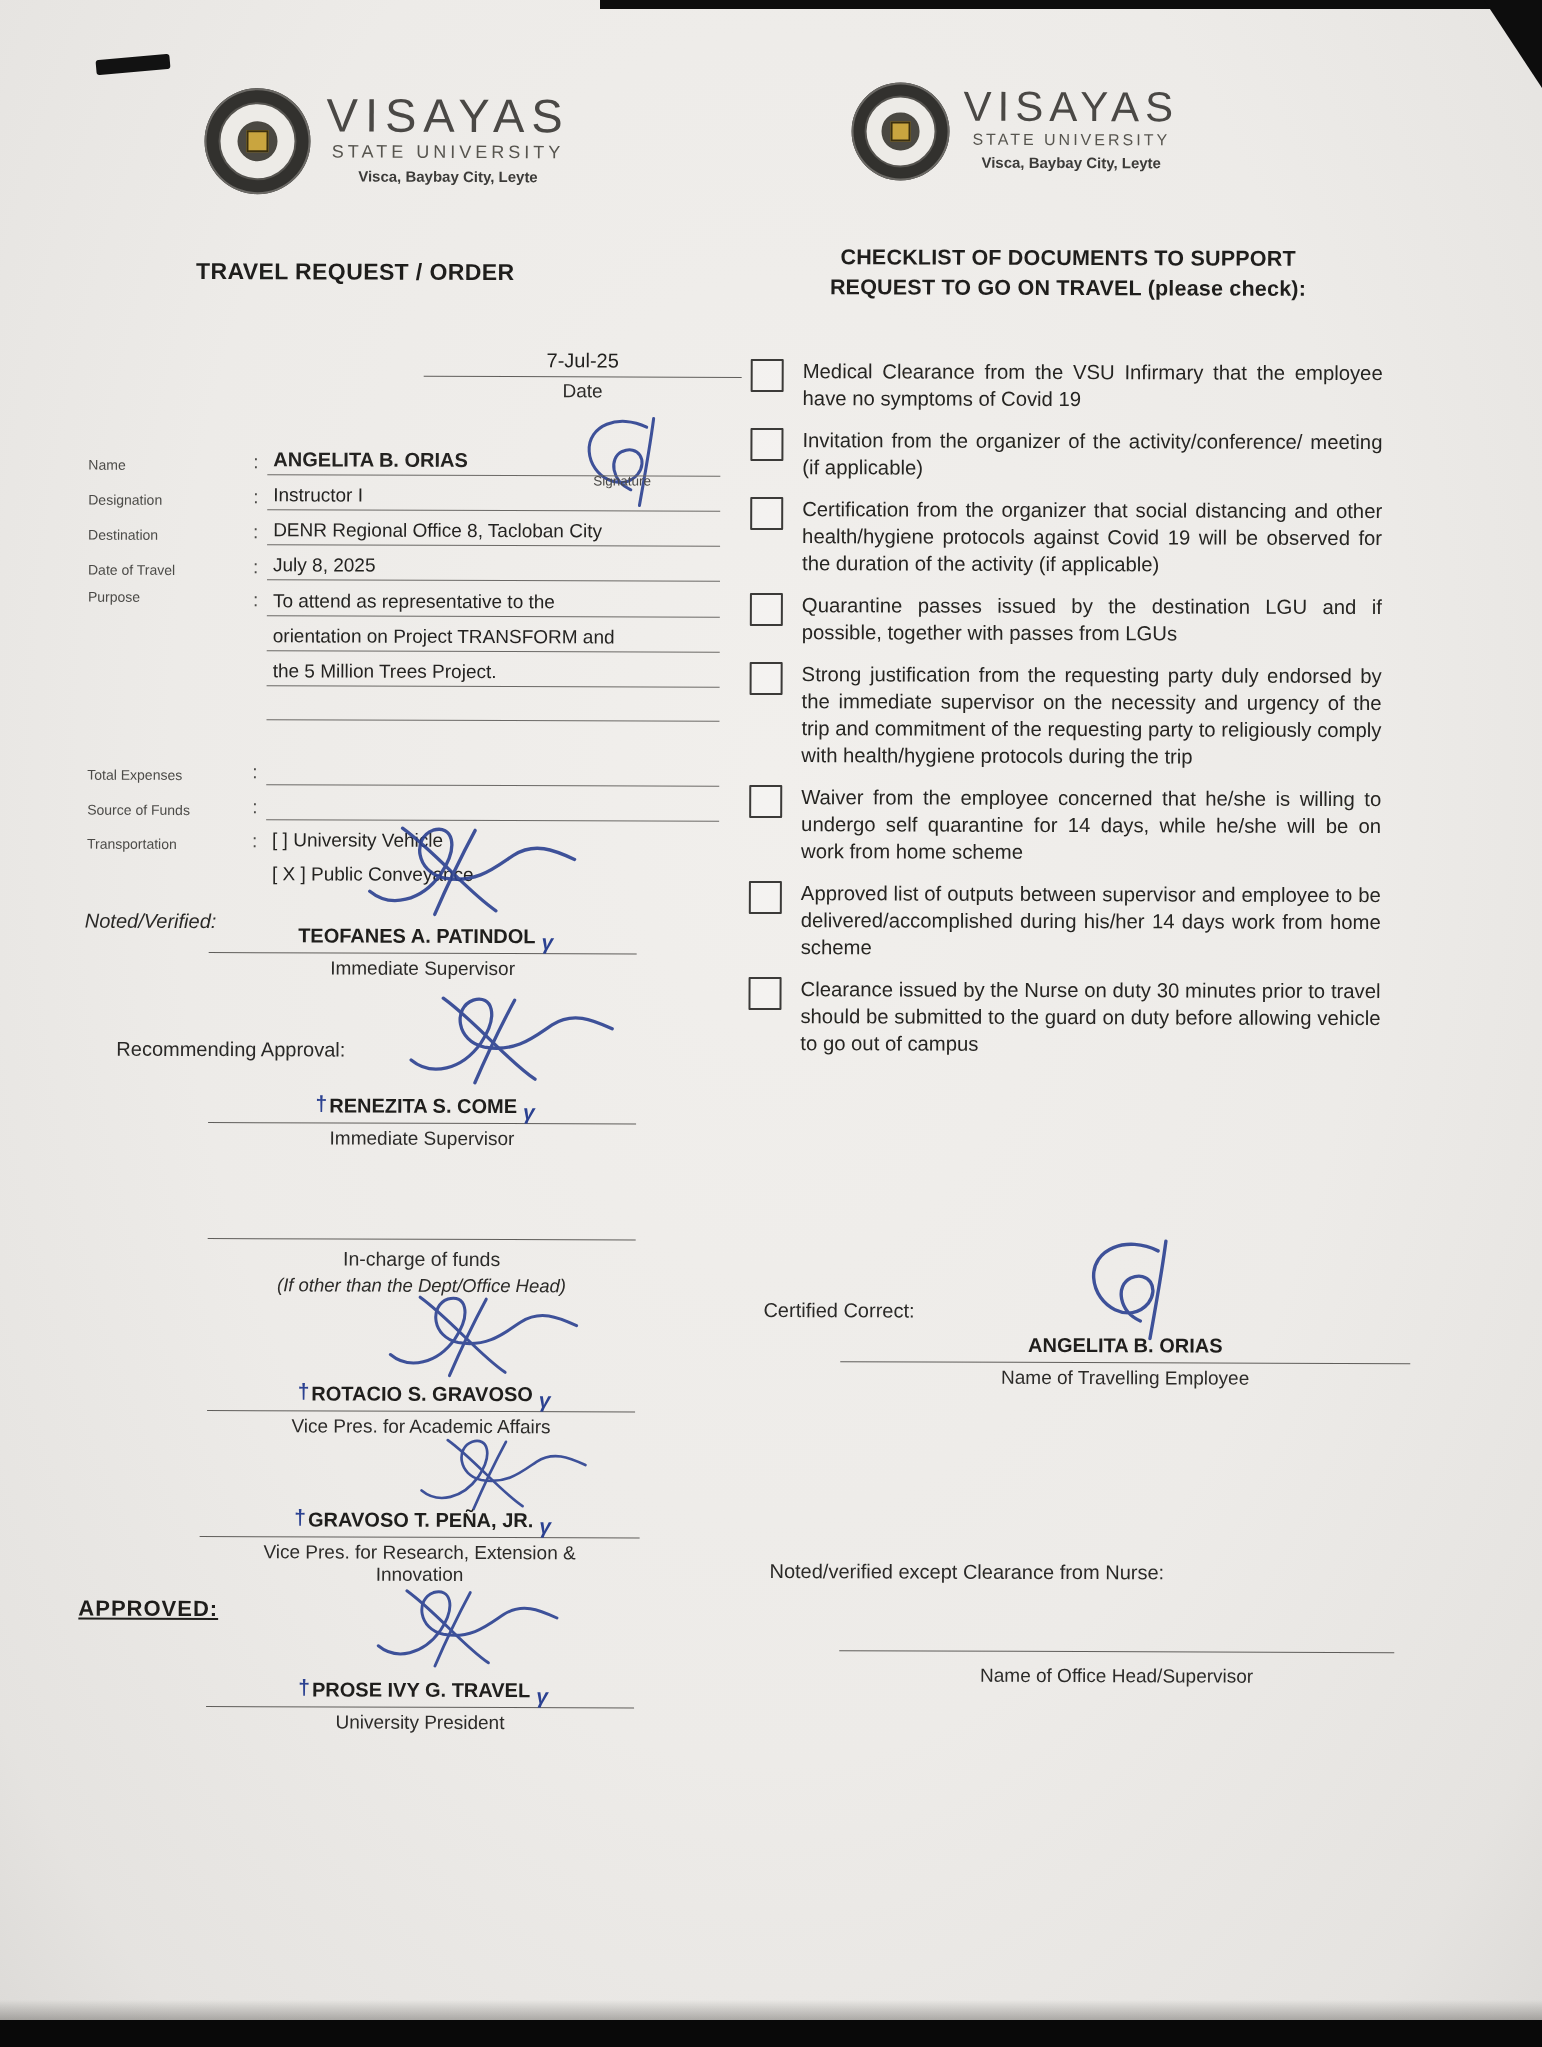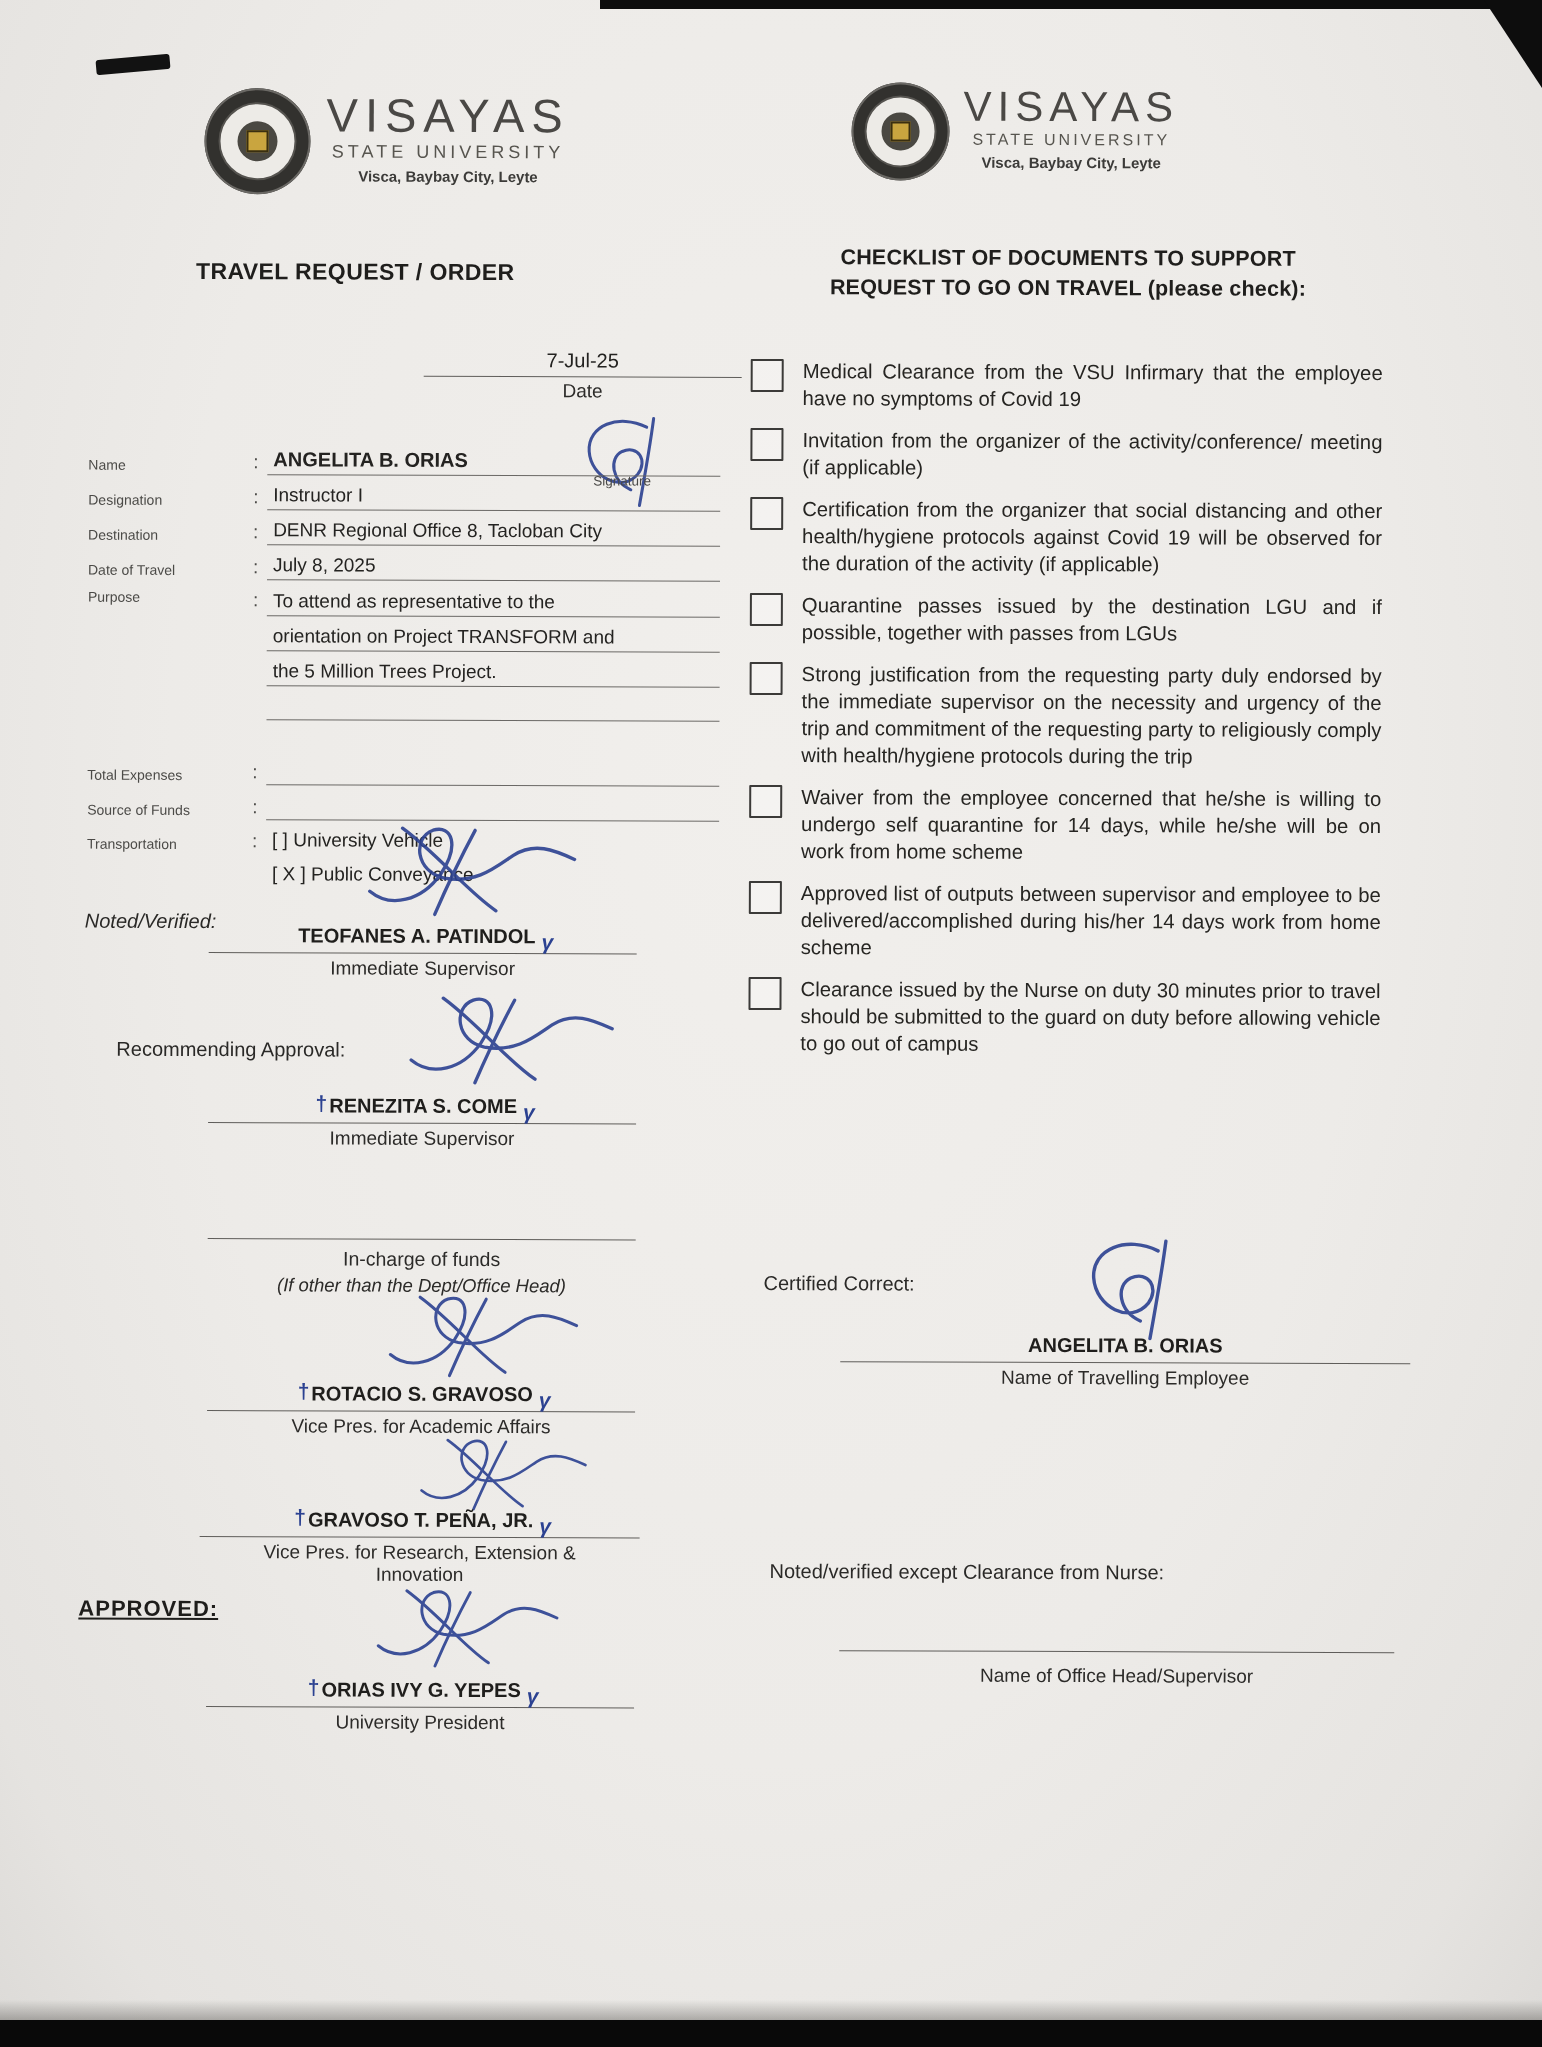--- a/index.html
+++ b/index.html
@@ -251,21 +251,21 @@
     <div class="blabel bold" style="left:84px; top:1598px;text-decoration:underline;">APPROVED:</div>
 
     <div class="sig" style="left: 355px; top: 1582px; width: 245px; height: 96px; color: rgb(43, 65, 145);">
       <svg viewBox="0 0 260 115" fill="none" stroke="currentColor" stroke-width="3.5" stroke-linecap="round">
         <path d="M18 78 C 40 96, 72 88, 92 60 C 112 30, 104 8, 84 14 C 62 22, 66 58, 96 64 C 130 70, 150 52, 168 40 C 190 26, 210 34, 232 44"></path>
         <path d="M52 12 C 88 38, 120 78, 150 98"></path>
         <path d="M128 14 C 112 44, 98 74, 86 102"></path>
       </svg>
     </div>
     <div class="cstack" style="left:212px; top:1678px; width:428px;">
-      <div class="sname"><span class="ink dagger" style="color: rgb(43, 65, 145);">†</span><span>ORIAS IVY G. YEPES</span><span class="ink gam" style="color: rgb(43, 65, 145);">γ</span></div>
+      <div class="sname"><span class="ink dagger" style="color: rgb(43, 65, 145);">†</span><span>PROSE IVY G. TRAVEL</span><span class="ink gam" style="color: rgb(43, 65, 145);">γ</span></div>
       <div class="stitle">University President</div>
     </div>
 
     <div class="checklist-title">
       <div>CHECKLIST OF DOCUMENTS TO SUPPORT</div>
       <div>REQUEST TO GO ON TRAVEL (please check):</div>
     </div>
 
     <div class="checklist">
       <div class="citem">
@@ -295,21 +295,21 @@
       <div class="citem">
         <span class="cbox"></span>
         <span class="ctext">Approved list of outputs between supervisor and employee to be delivered/accomplished during his/her 14 days work from home scheme</span>
       </div>
       <div class="citem">
         <span class="cbox"></span>
         <span class="ctext">Clearance issued by the Nurse on duty 30 minutes prior to travel should be submitted to the guard on duty before allowing vehicle to go out of campus</span>
       </div>
     </div>
 
-    <div class="blabel" style="left:768px; top:1272px;">Certified Correct:</div>
+    <div class="blabel" style="left:768px; top:1299px;">Certified Correct:</div>
     <div class="sig" style="left: 1055px; top: 1232px; width: 135px; height: 112px; color: rgb(43, 65, 145);">
       <svg viewBox="0 0 110 115" fill="none" stroke="currentColor" stroke-width="3.5" stroke-linecap="round">
         <path d="M96 18 C 64 2, 28 16, 30 46 C 32 76, 68 94, 86 72 C 98 56, 86 38, 68 46 C 52 54, 56 80, 78 90"></path>
         <path d="M104 8 C 100 40, 94 74, 88 108"></path>
       </svg>
     </div>
     <div class="cstack" style="left:845px; top:1332px; width:570px;">
       <div class="sname"><span>ANGELITA B. ORIAS</span></div>
       <div class="stitle">Name of Travelling Employee</div>
     </div>

